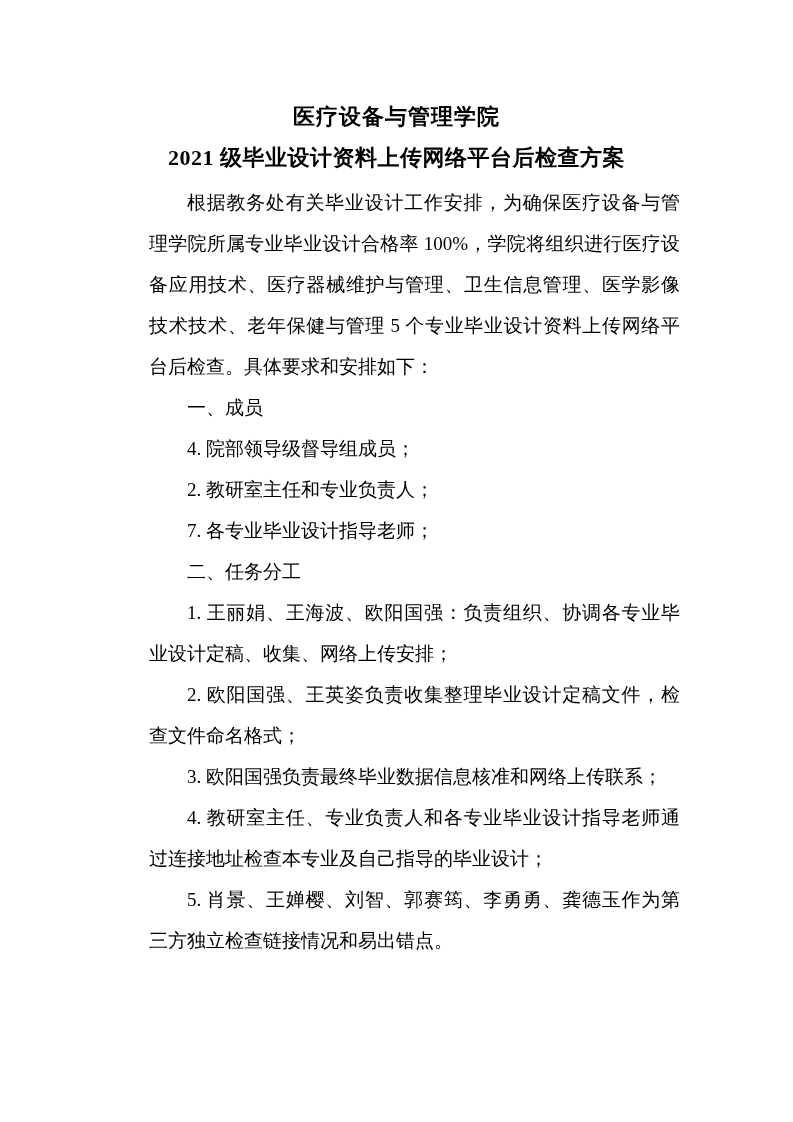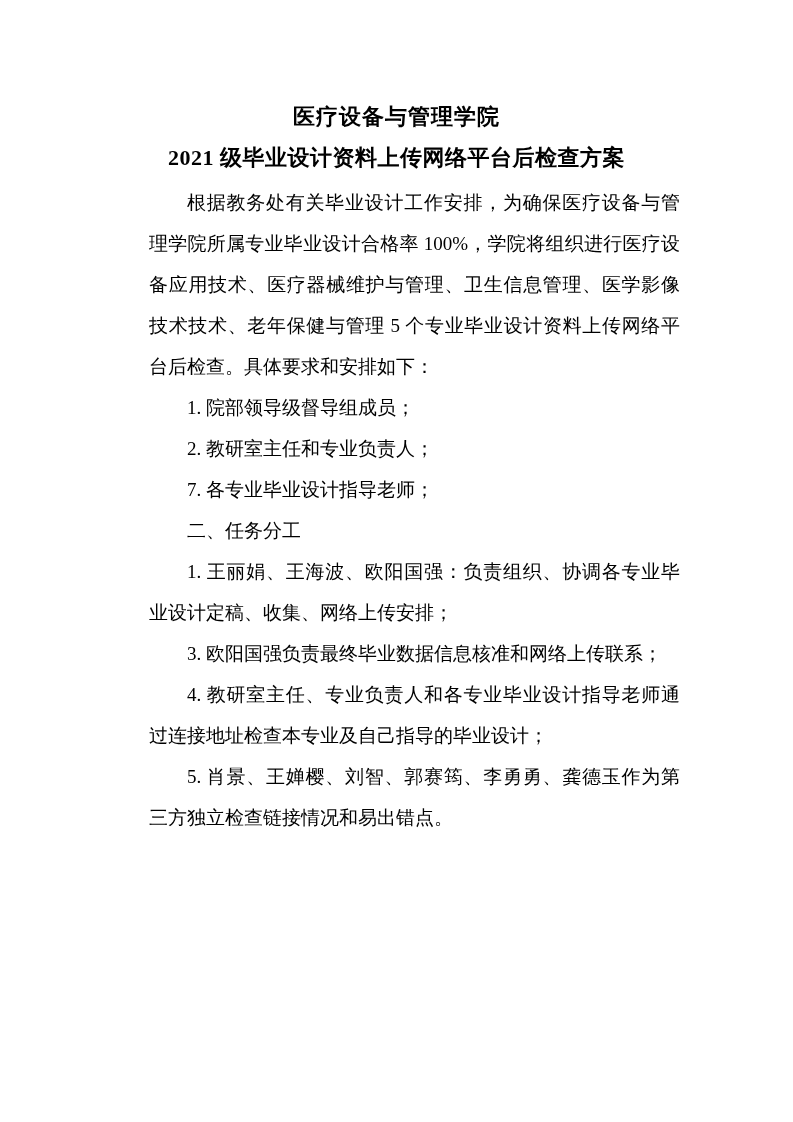--- a/index.html
+++ b/index.html
@@ -51,22 +51,24 @@
 </style>
 </head>
 <body>
 
 <div class="page">
   <h1 class="doc-title">医疗设备与管理学院</h1>
   <h2 class="doc-subtitle">2021 级毕业设计资料上传网络平台后检查方案</h2>
 
   <div class="doc-body">
     <p>根据教务处有关毕业设计工作安排，为确保医疗设备与管理学院所属专业毕业设计合格率 100%，学院将组织进行医疗设备应用技术、医疗器械维护与管理、卫生信息管理、医学影像技术技术、老年保健与管理 5 个专业毕业设计资料上传网络平台后检查。具体要求和安排如下：</p>
-    <p>1. 院部领导级督导组成员；</p>
+    <p>一、成员</p>
+    <p>4. 院部领导级督导组成员；</p>
     <p>2. 教研室主任和专业负责人；</p>
     <p>7. 各专业毕业设计指导老师；</p>
     <p>二、任务分工</p>
     <p>1. 王丽娟、王海波、欧阳国强：负责组织、协调各专业毕业设计定稿、收集、网络上传安排；</p>
+    <p>2. 欧阳国强、王英姿负责收集整理毕业设计定稿文件，检查文件命名格式；</p>
     <p>3. 欧阳国强负责最终毕业数据信息核准和网络上传联系；</p>
     <p>4. 教研室主任、专业负责人和各专业毕业设计指导老师通过连接地址检查本专业及自己指导的毕业设计；</p>
     <p>5. 肖景、王婵樱、刘智、郭赛筠、李勇勇、龚德玉作为第三方独立检查链接情况和易出错点。</p>
   </div>
 </div>
 
 </body></html>

